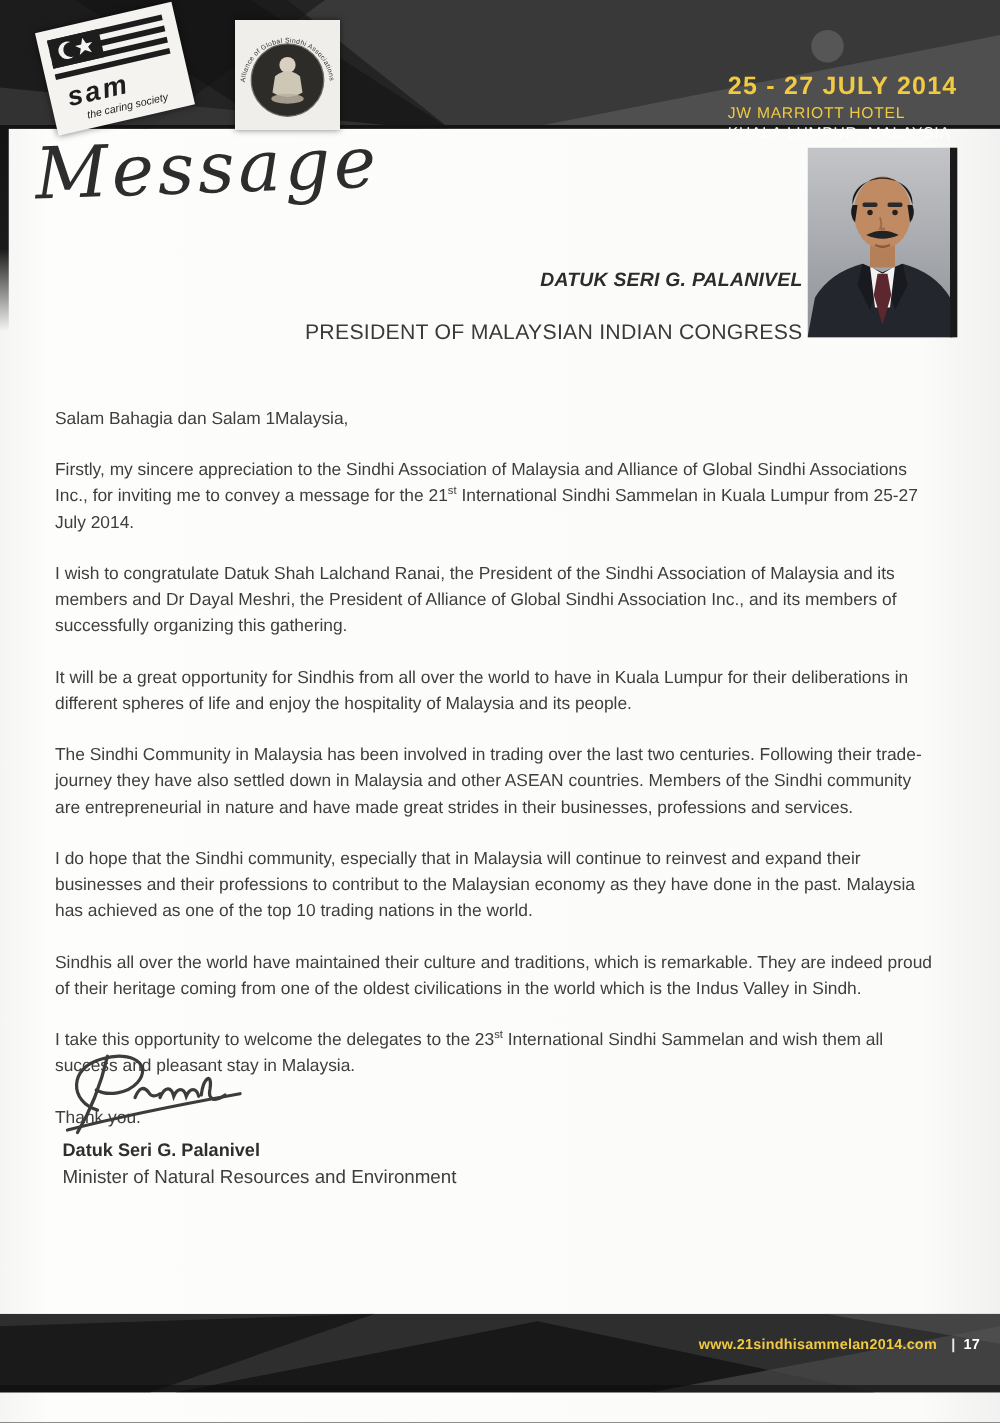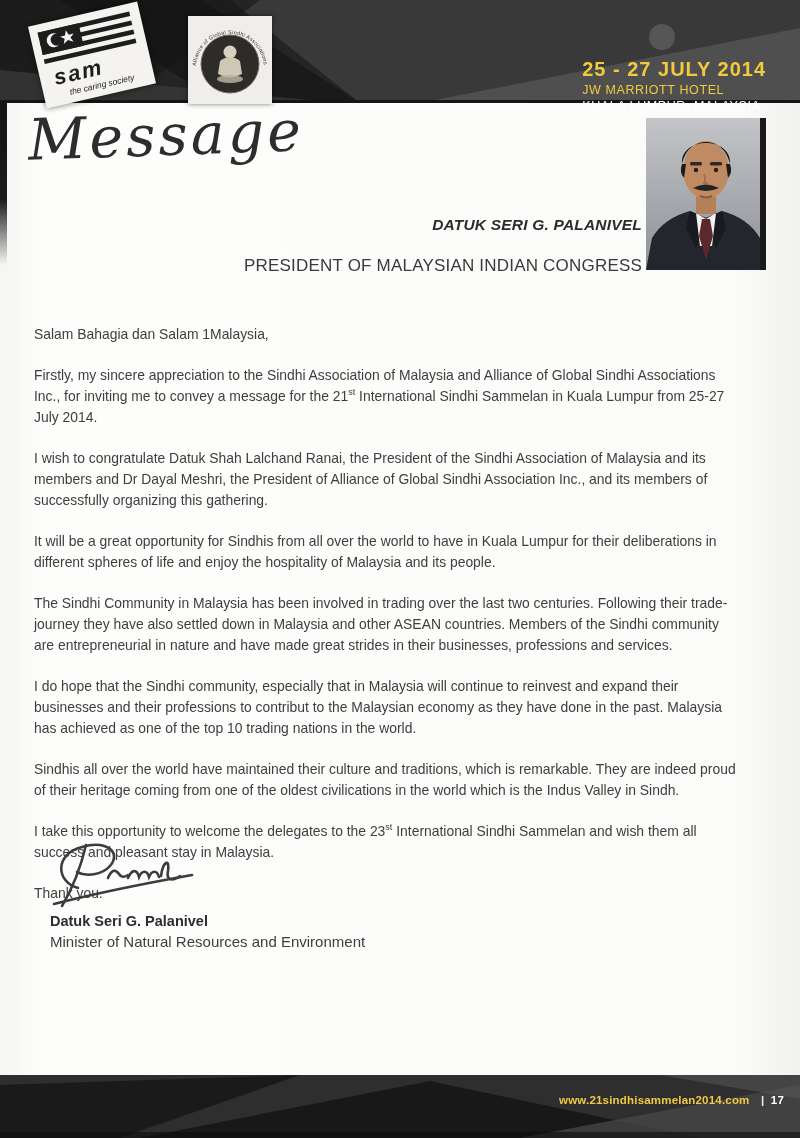--- a/index.html
+++ b/index.html
@@ -28,30 +28,30 @@
     font-style:italic;font-size:57px;color:#2d2d2d;letter-spacing:3px;transform:rotate(-2deg);}
   
   .mic-logo{position:absolute;left:54px;top:186px;}
   
   .portrait{position:absolute;left:646px;top:118px;width:120px;height:152px;}
   
   .author-block{position:absolute;right:158px;top:216px;text-align:right;white-space:nowrap;}
   .author-name{font-size:15.5px;font-weight:bold;font-style:italic;color:#2c2c2c;letter-spacing:.2px;}
   .author-title{font-size:17px;color:#3a3a3a;margin-top:22px;letter-spacing:.2px;}
   
-  .letter{position:absolute;left:34px;top:324px;width:708px;}
+  .letter{position:absolute;left:44px;top:324px;width:708px;}
   .letter p{margin:0 0 20px;font-size:13.9px;line-height:21px;color:#3e3e3e;}
   .letter sup{font-size:9px;line-height:0;}
   
   .signature{position:absolute;left:48px;top:836px;}
   .signoff{position:absolute;left:50px;top:913px;}
   .signoff-name{font-size:14.5px;font-weight:bold;color:#2e2e2e;}
   .signoff-title{font-size:15px;color:#3e3e3e;margin-top:4px;}
   
-  .footer{position:absolute;left:0;top:1075px;width:800px;height:61px;}
+  .footer{position:absolute;left:0;top:1051px;width:800px;height:61px;}
   .footer-text{position:absolute;right:16px;top:19px;font-size:11.5px;font-weight:bold;letter-spacing:.2px;}
   .footer-site{color:#f1ca41;}
   .footer-sep{color:#e9e9e9;margin:0 3px 0 8px;}
   .footer-page{color:#ffffff;}
 </style>
 </head>
 <body>
 
 <div class="page">
 

